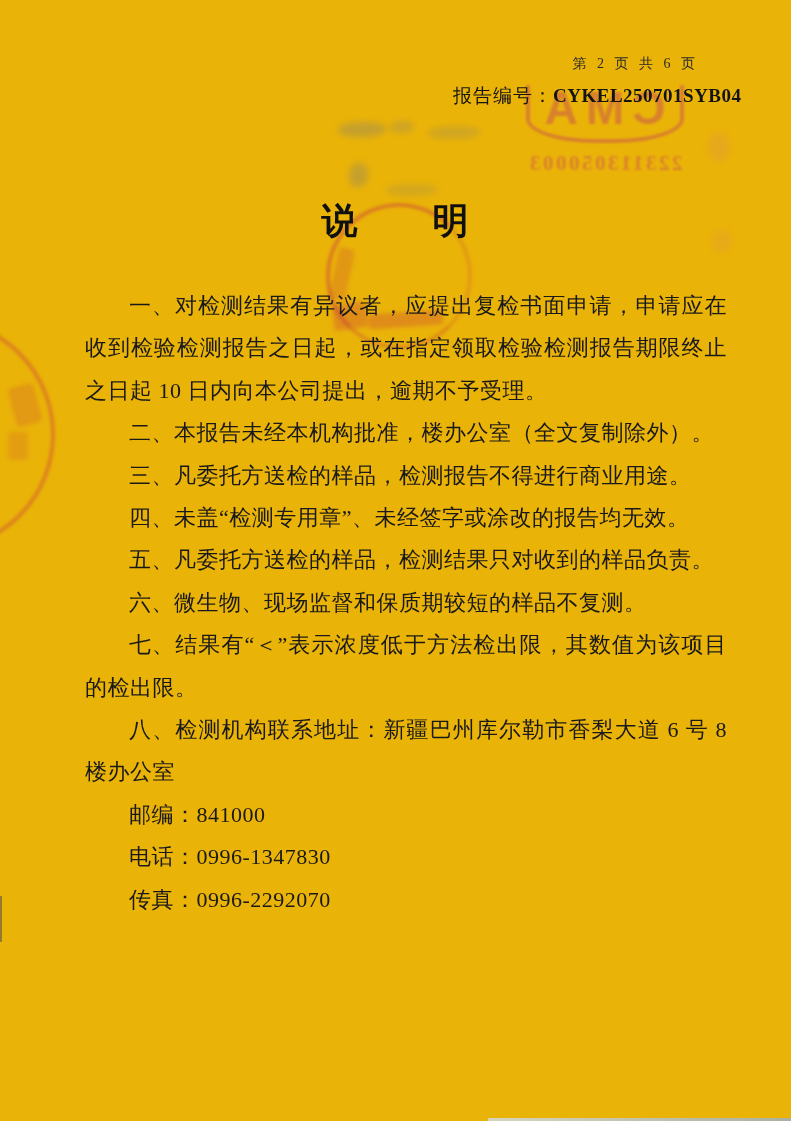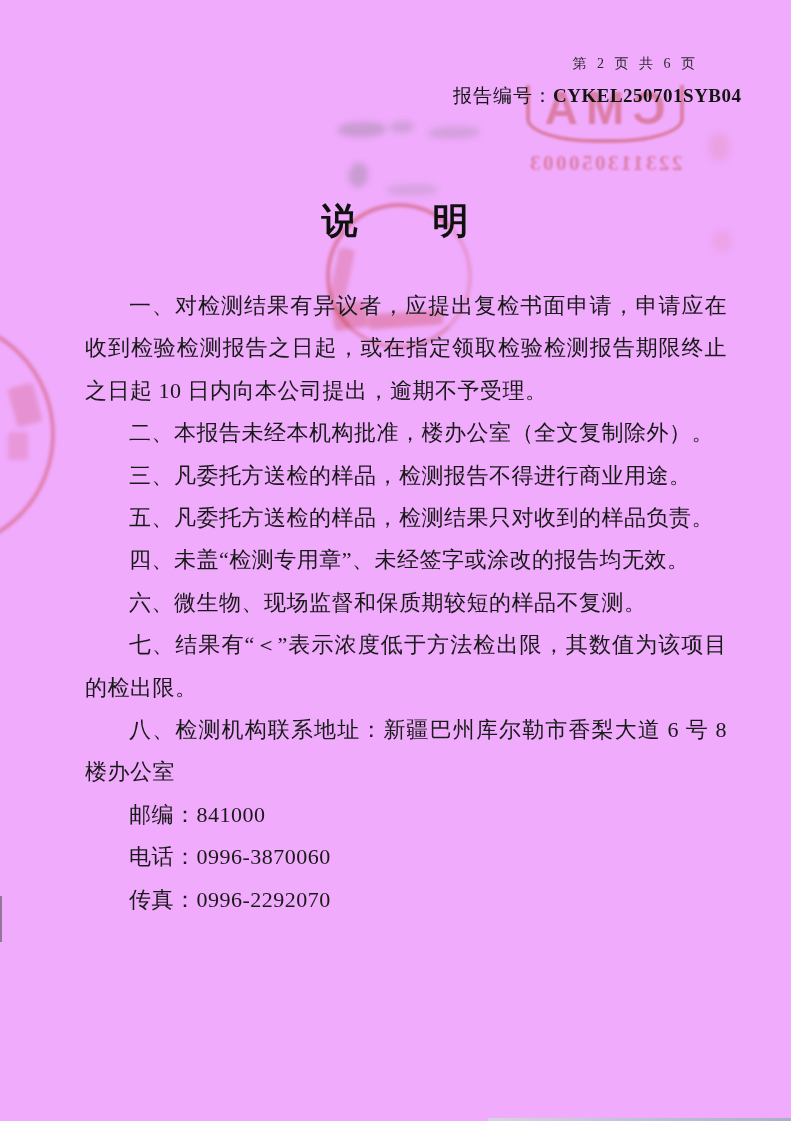--- a/index.html
+++ b/index.html
@@ -1,21 +1,21 @@
 <!DOCTYPE html>
 <html><head>
 <meta charset="utf-8">
 <style>
   html,body { margin:0; padding:0; }
   body {
     width:791px; height:1121px; position:relative; overflow:hidden;
     background:#ffffff;
     font-family:"Liberation Serif","DejaVu Serif",serif;
   }
-  .page { position:absolute; inset:0; background:#f0abfc; }
+  .page { position:absolute; inset:0; background:#eab308; }
 
   
   .page-indicator {
     position:absolute; top:55px; right:94px;
     font-size:14px; letter-spacing:2px; word-spacing:3px; color:#2a2a2a; z-index:3;
   }
   .report-no { position:absolute; top:83px; left:453px; font-size:19px; color:#141414; z-index:3; white-space:nowrap; }
   .rn-label { font-family:"Liberation Sans","DejaVu Sans",sans-serif; font-weight:400; letter-spacing:1px; }
   .rn-value { font-weight:700; letter-spacing:0.5px; }
 
@@ -125,26 +125,26 @@
   <div class="report-no">
     <span class="rn-label">报告编号：</span><span class="rn-value">CYKEL250701SYB04</span>
   </div>
 
   <h1 class="doc-title">说　　明</h1>
 
   <div class="content">
     <p>一、对检测结果有异议者，应提出复检书面申请，申请应在收到检验检测报告之日起，或在指定领取检验检测报告期限终止之日起 10 日内向本公司提出，逾期不予受理。</p>
     <p>二、本报告未经本机构批准，楼办公室（全文复制除外）。</p>
     <p>三、凡委托方送检的样品，检测报告不得进行商业用途。</p>
+    <p>四、未盖“检测专用章”、未经签字或涂改的报告均无效。</p>
     <p>五、凡委托方送检的样品，检测结果只对收到的样品负责。</p>
-    <p>四、未盖“检测专用章”、未经签字或涂改的报告均无效。</p>
     <p>六、微生物、现场监督和保质期较短的样品不复测。</p>
     <p>七、结果有“＜”表示浓度低于方法检出限，其数值为该项目的检出限。</p>
     <p>八、检测机构联系地址：新疆巴州库尔勒市香梨大道 6 号 8 楼办公室</p>
     <p>邮编：841000</p>
-    <p>电话：0996-3870060</p>
+    <p>电话：0996-1347830</p>
     <p>传真：0996-2292070</p>
   </div>
 
   <div class="edge-left"></div>
   <div class="edge-bottom"></div>
 
 </div>
 
 </body></html>

